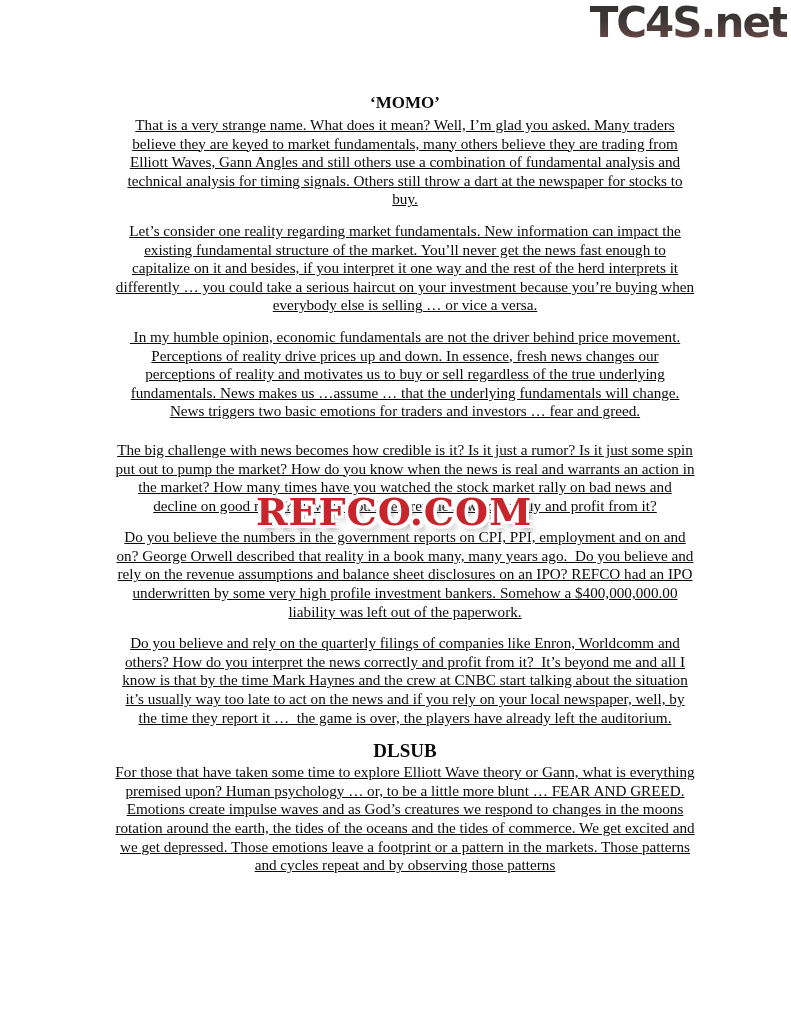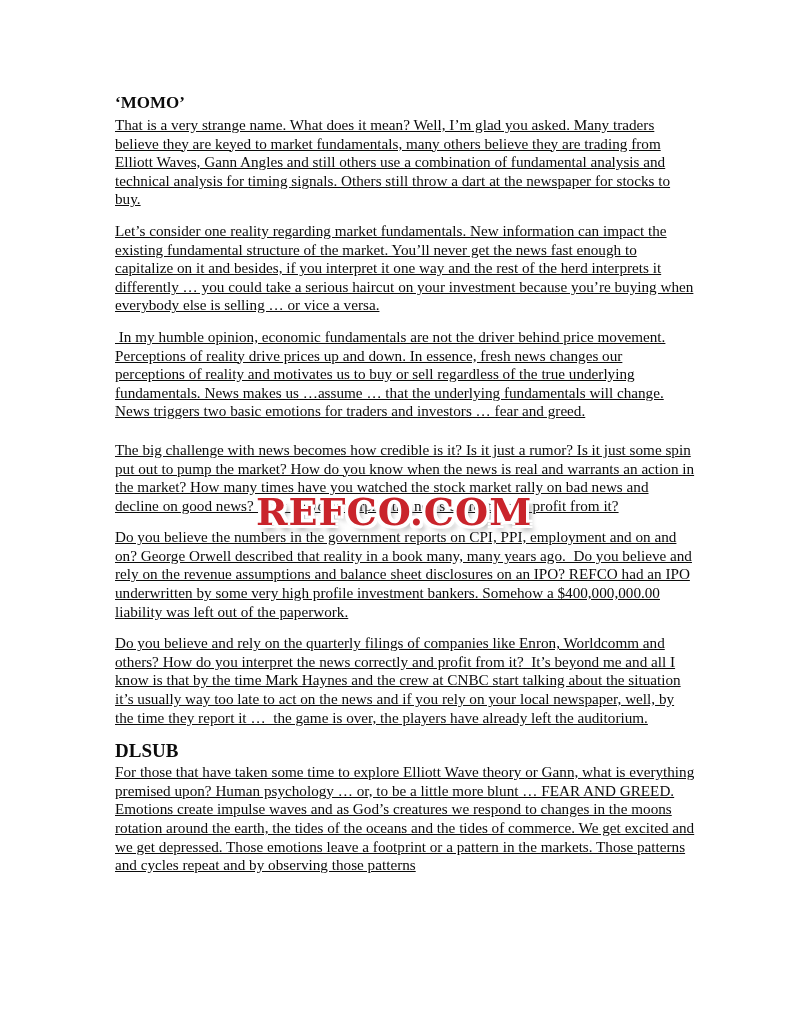--- a/index.html
+++ b/index.html
@@ -18,21 +18,21 @@
 
   
   .content {
     position: absolute;
     left: 115px;
     top: 93px;
     width: 580px;
     color: var(--body-text, #0b0b0b);
     font-size: 15.2px;
     line-height: 18.6px;
-    text-align: left;
+    text-align: center;
   }
   .content h1 {
     font-size: 17px;
     line-height: 19px;
     margin: 0 0 4px 0;
     font-weight: bold;
   }
   .content h2 {
     font-size: 19px;
     line-height: 22px;
@@ -114,20 +114,21 @@
        0    2px 0 var(--bottom-logo-outline, #4a1518),
        0 0 8px rgba(170,170,170,0.9);
     white-space: nowrap;
   }
 </style>
 </head>
 <body>
 
 <div class="page">
 
+  <div class="wm-top">TC4S.net</div>
 
   <div class="content">
     <h1>‘MOMO’</h1>
 
     <p>That is a very strange name. What does it mean? Well, I’m glad you asked. Many traders believe they are keyed to market fundamentals, many others believe they are trading from Elliott Waves, Gann Angles and still others use a combination of fundamental analysis and technical analysis for timing signals. Others still throw a dart at the newspaper for stocks to buy.</p>
 
     <p>Let’s consider one reality regarding market fundamentals. New information can impact the existing fundamental structure of the market. You’ll never get the news fast enough to capitalize on it and besides, if you interpret it one way and the rest of the herd interprets it differently … you could take a serious haircut on your investment because you’re buying when everybody else is selling … or vice a versa.</p>
 
     <p>&nbsp;In my humble opinion, economic fundamentals are not the driver behind price movement. Perceptions of reality drive prices up and down. In essence, fresh news changes our perceptions of reality and motivates us to buy or sell regardless of the true underlying fundamentals. News makes us …assume … that the underlying fundamentals will change. News triggers two basic emotions for traders and investors … fear and greed.</p>
 

